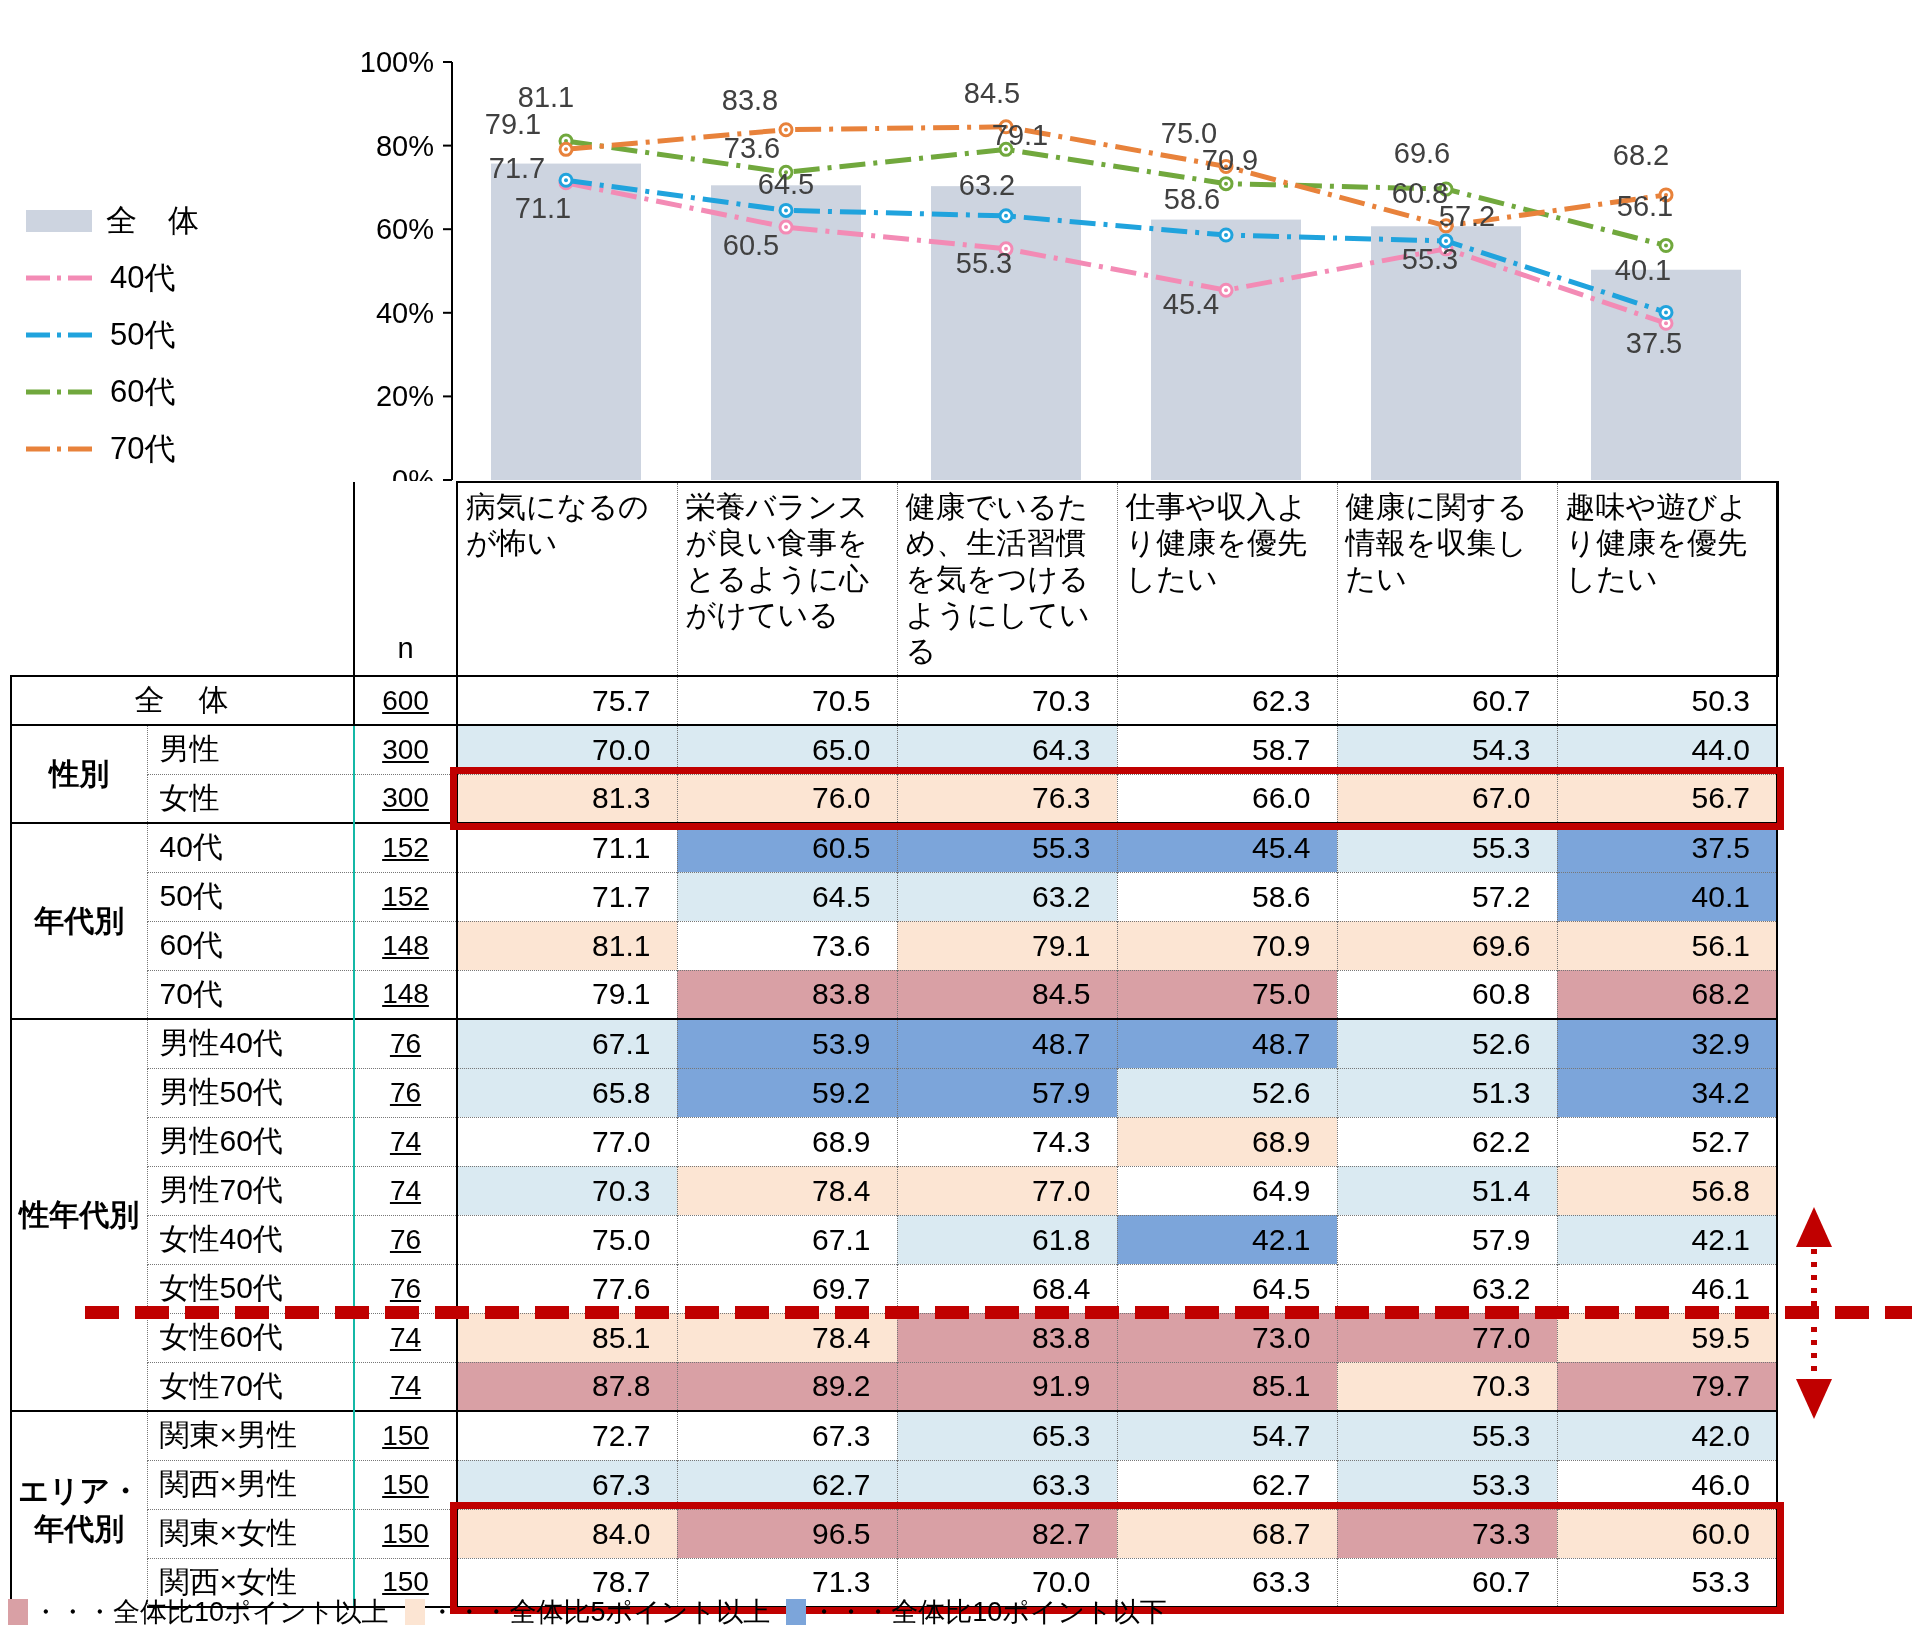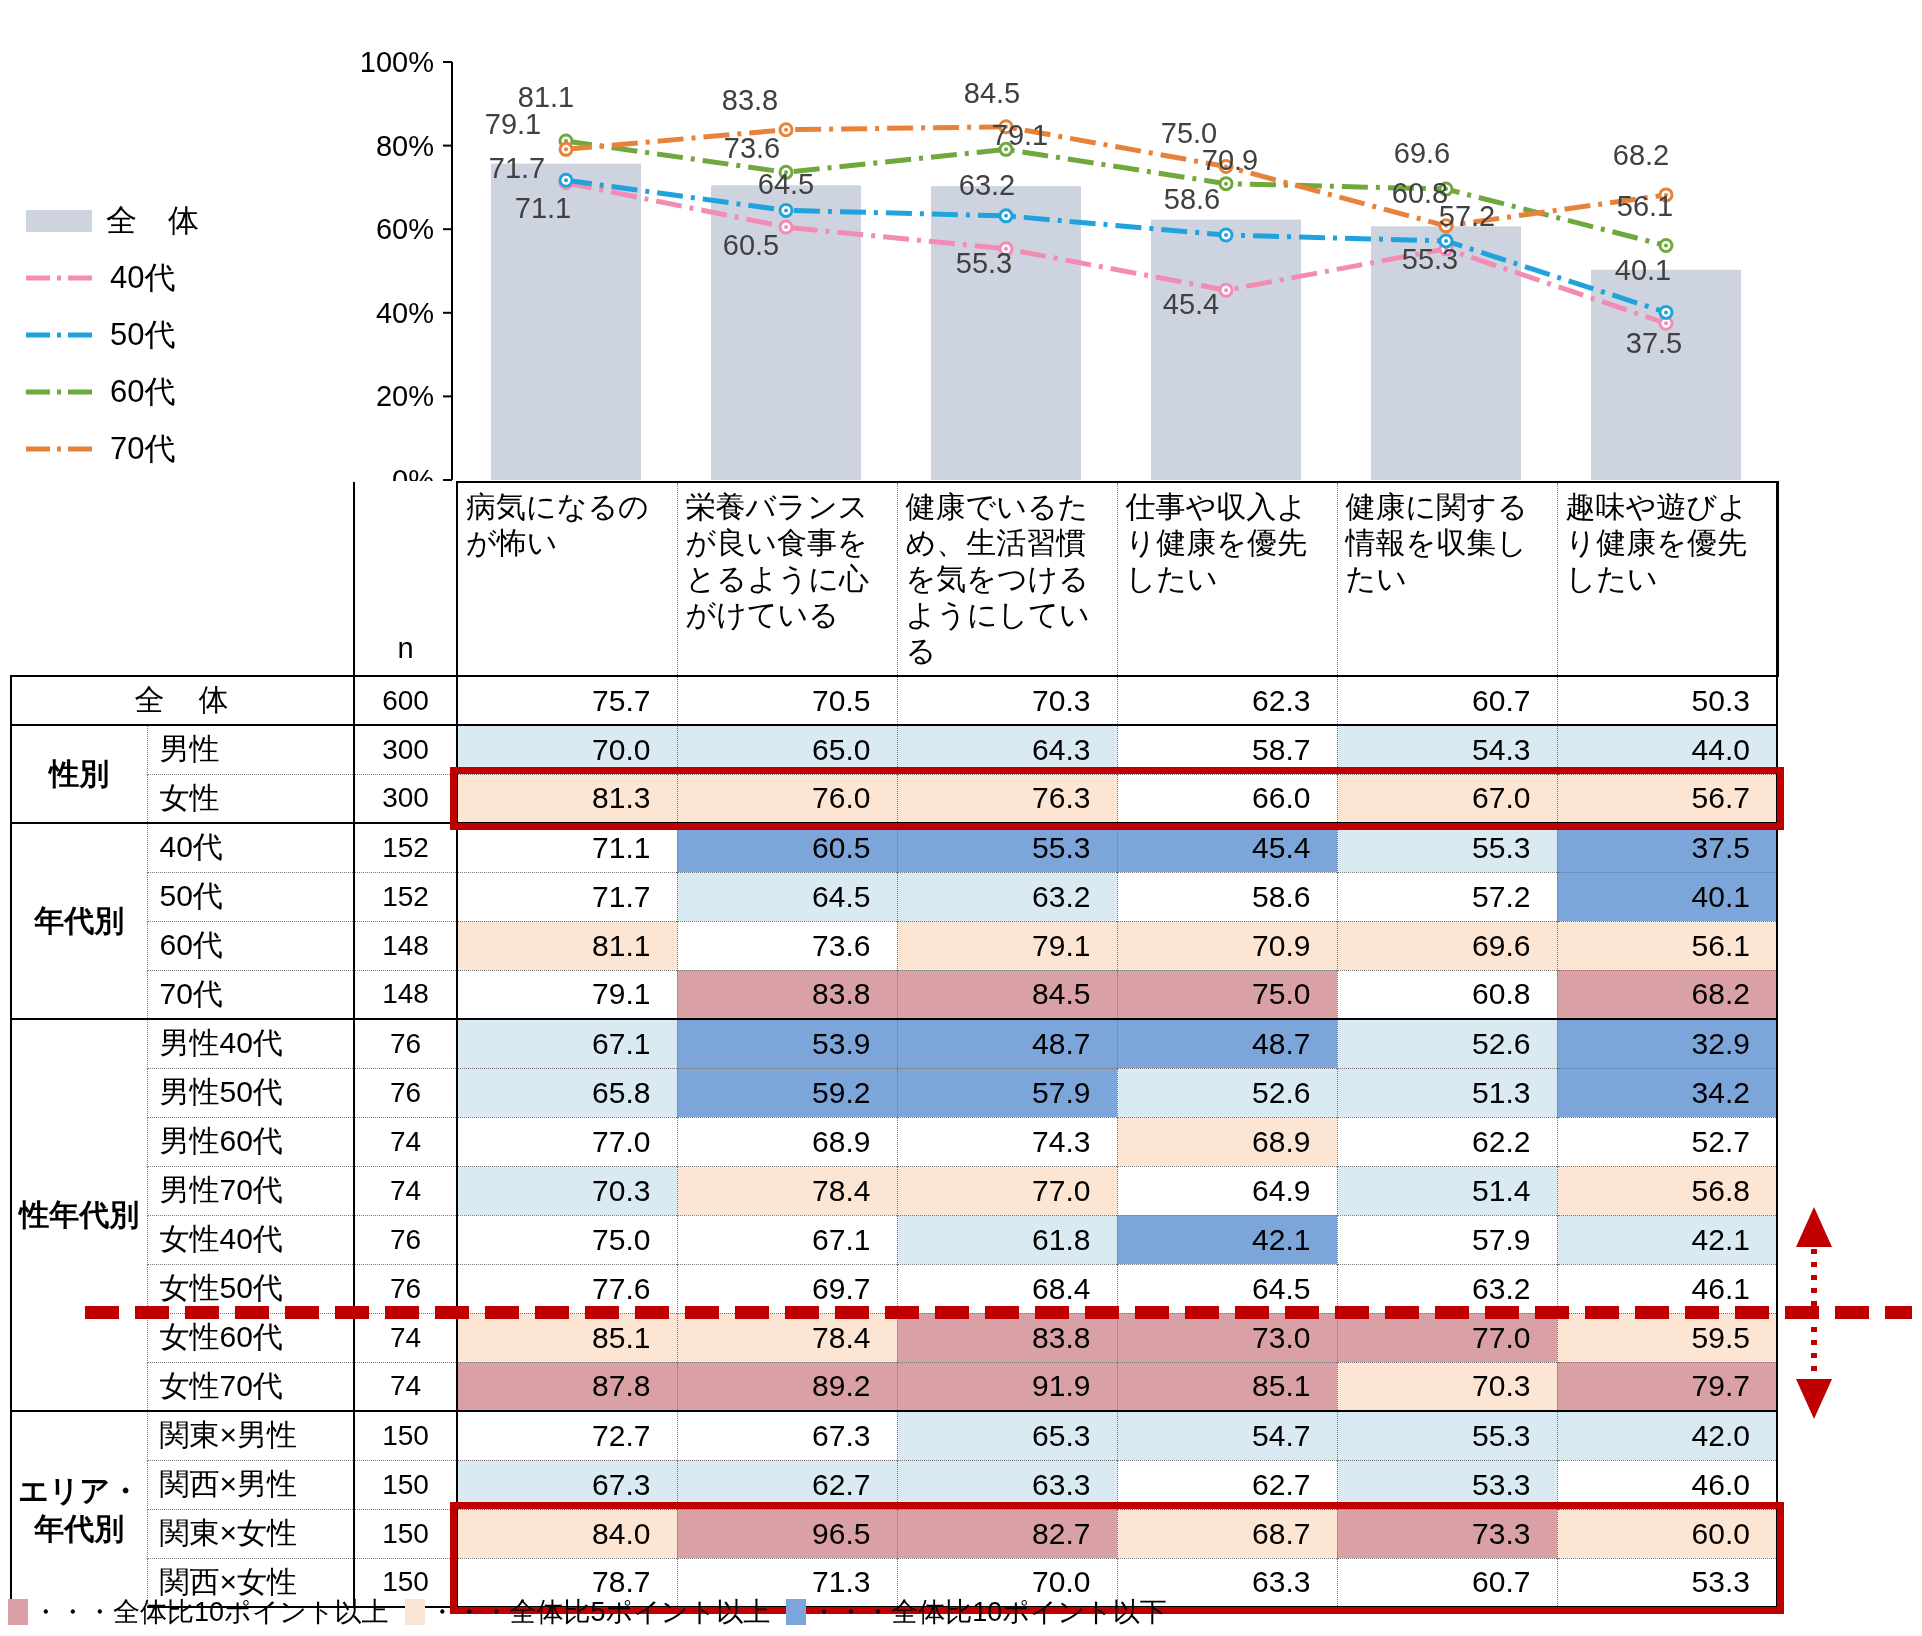--- a/index.html
+++ b/index.html
@@ -16,23 +16,23 @@
   thead tr{height:176px;}
   th.spacer{border:none;}
   th.n-head{border-left:2px solid #000;border-right:2px solid #000;vertical-align:bottom;
             text-align:center;padding-bottom:10px;font-size:29px;}
   th.q{border-left:1px dotted #777;border-top:2px solid #000;vertical-align:top;text-align:left;
        padding:6px 8px;line-height:1.2;font-size:30px;}
   th.qfirst{border-left:2px solid #f97316;}
   th.qlast{border-right:3px solid #000000;}
   tbody th,tbody td{border-top:1px dotted #777;}
   tbody th.group{border-left:2px solid #000;border-right:1px dotted #777;text-align:center;line-height:1.25;font-weight:bold;}
-  tbody th.sub{border-right:2px solid #000000;text-align:left;padding-left:12px;}
+  tbody th.sub{border-right:2px solid #14b8a6;text-align:left;padding-left:12px;}
   tbody th.zentai{border-left:2px solid #000;border-right:2px solid #000;text-align:center;letter-spacing:2px;}
-  td.n{border-right:2px solid #000;text-align:center;font-size:28px;}
+  td.n{border-right:2px solid #000;text-align:center;font-size:28px;text-decoration:underline;}
   td.v{border-right:1px dotted #777;text-align:right;padding-right:26px;}
   td.vlast{border-right:2px solid #000;}
   tbody tr:first-child th,tbody tr:first-child td{border-top:2px solid #000;}
   tbody tr.gtop th,tbody tr.gtop td{border-top:2px solid #000;}
   tbody tr:last-child th,tbody tr:last-child td{border-bottom:2px solid #000;}
   td.hi10{background:var(--hi10);} td.hi5{background:var(--hi5);}
   td.lo5{background:var(--lo5);}  td.lo10{background:var(--lo10);}
   
   .hl-box{position:absolute;border:7px solid var(--accent);pointer-events:none;}
   .divider{position:absolute;height:13px;background:repeating-linear-gradient(90deg,

